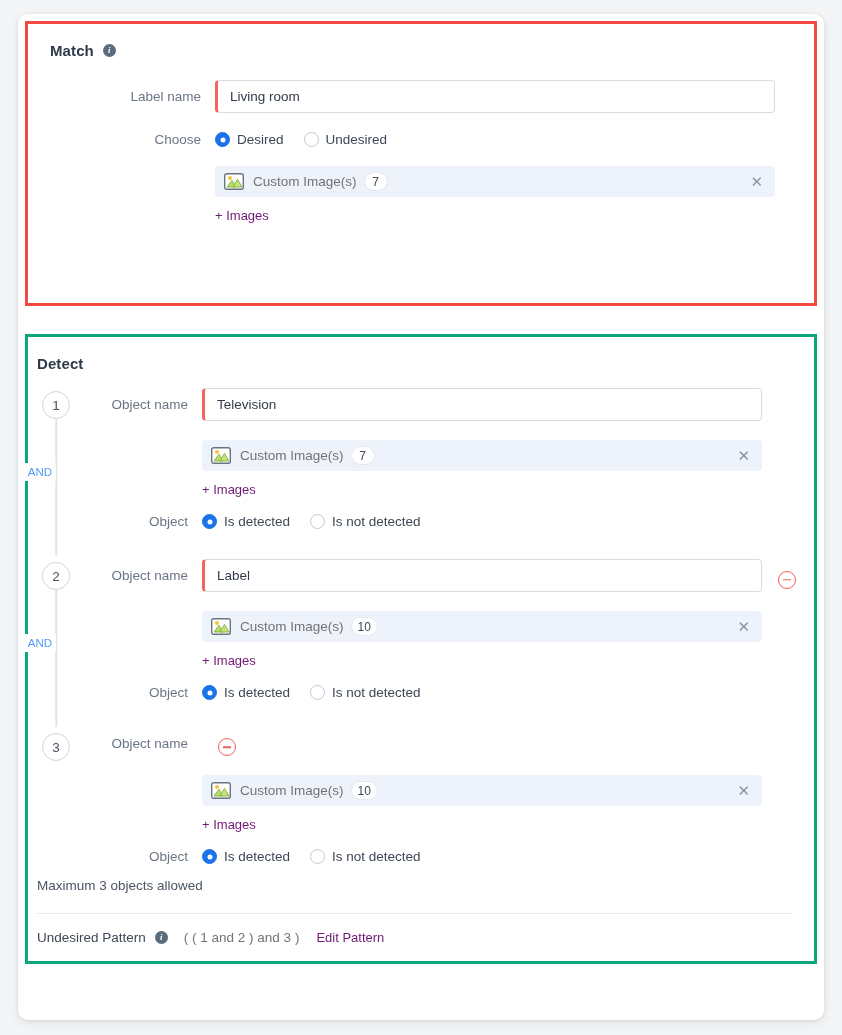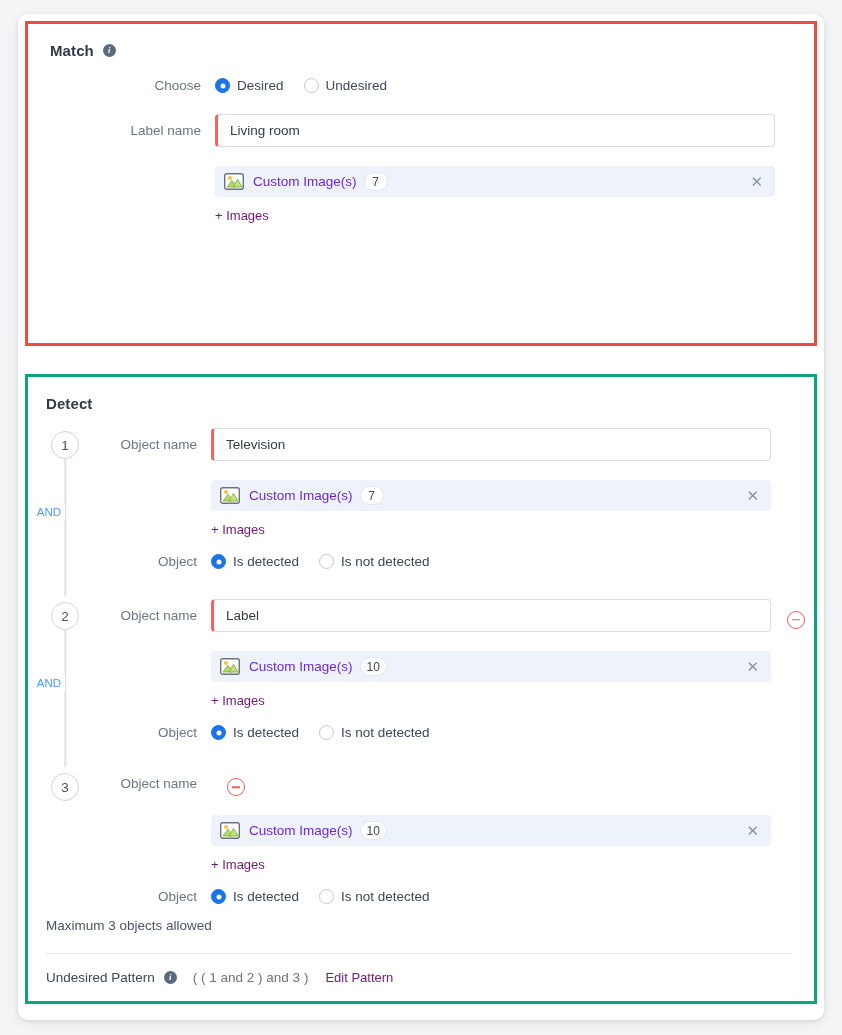--- a/index.html
+++ b/index.html
@@ -27,21 +27,21 @@
     border-radius: 10px;
     box-shadow: 0 1px 4px rgba(0,0,0,0.10), 0 4px 14px rgba(0,0,0,0.06);
     padding: 7px 7px;
   }
 
   
   .match-section {
     border: 3px solid #f04a42;
     background: #ffffff;
     padding: 18px 22px 22px 22px;
-    height: 325px;
+    height: 285px;
   }
 
   .section-title {
     font-size: 15px;
     font-weight: bold;
     color: #2f3a4a;
     letter-spacing: 0.1px;
     display: flex;
     align-items: center;
     gap: 9px;
@@ -122,21 +122,21 @@
     height: 31px;
     background: #eef2fb;
     border-radius: 4px;
     display: flex;
     align-items: center;
     padding: 0 11px 0 9px;
     width: 560px;
   }
   .chip-label {
     font-size: 13.5px;
-    color: #6d28d9;
+    color: #737373;
     margin-left: 9px;
   }
   .chip-count {
     margin-left: 7px;
     min-width: 24px;
     height: 19px;
     padding: 0 6px;
     border-radius: 10px;
     background: #ffffff;
     border: 1px solid #e2e7f0;
@@ -162,21 +162,21 @@
     color: #701a75;
     cursor: pointer;
   }
   .link-lg { font-size: 14px; }
 
   
   .detect-section {
     border: 3px solid #0da57e;
     background: #ffffff;
     margin-top: 28px;
-    padding: 18px 22px 0 18px;
+    padding: 18px 22px 0 9px;
   }
 
   .steps { position: relative; margin-top: 16px; }
 
   .step-row { display: flex; align-items: flex-start; }
 
   .step-gutter {
     width: 38px;
     flex: none;
     position: relative;
@@ -258,38 +258,38 @@
 <div class="page">
   <div class="outer-card">
 
     <div class="match-section">
 
       <div class="section-title">
         <span>Match</span>
         <span class="info-icon">i</span>
       </div>
 
+      <div class="row" style="margin-top:21px;">
+        <div class="field-label" style="width:165px; padding-right:14px;">Label name</div>
+        <div class="text-input">
+          <span>Living room</span>
+        </div>
+      </div>
+
       <div class="row" style="margin-top:19px;">
         <div class="field-label" style="width:165px; padding-right:14px;">Choose</div>
         <div class="radio-group">
           <div class="radio-opt">
             <span class="radio checked"></span>
             <span>Desired</span>
           </div>
           <div class="radio-opt">
             <span class="radio"></span>
             <span>Undesired</span>
           </div>
-        </div>
-      </div>
-
-      <div class="row" style="margin-top:21px;">
-        <div class="field-label" style="width:165px; padding-right:14px;">Label name</div>
-        <div class="text-input">
-          <span>Living room</span>
         </div>
       </div>
 
       <div class="row" style="margin-top:19px;">
         <div style="width:165px;"></div>
         <div class="chip">
           <svg class="img-icon" viewBox="0 0 20 17">
             <rect x="0.7" y="0.7" width="18.6" height="15.6" rx="2" fill="#ffffff" stroke="#6b7280" stroke-width="1.4"></rect>
             <circle cx="6" cy="5" r="2.1" fill="#f5c542"></circle>
             <path d="M3 14 L8 7.2 L12 14 Z" fill="#b6dd6a" stroke="#7aa832" stroke-width="0.8" stroke-linejoin="round"></path>

